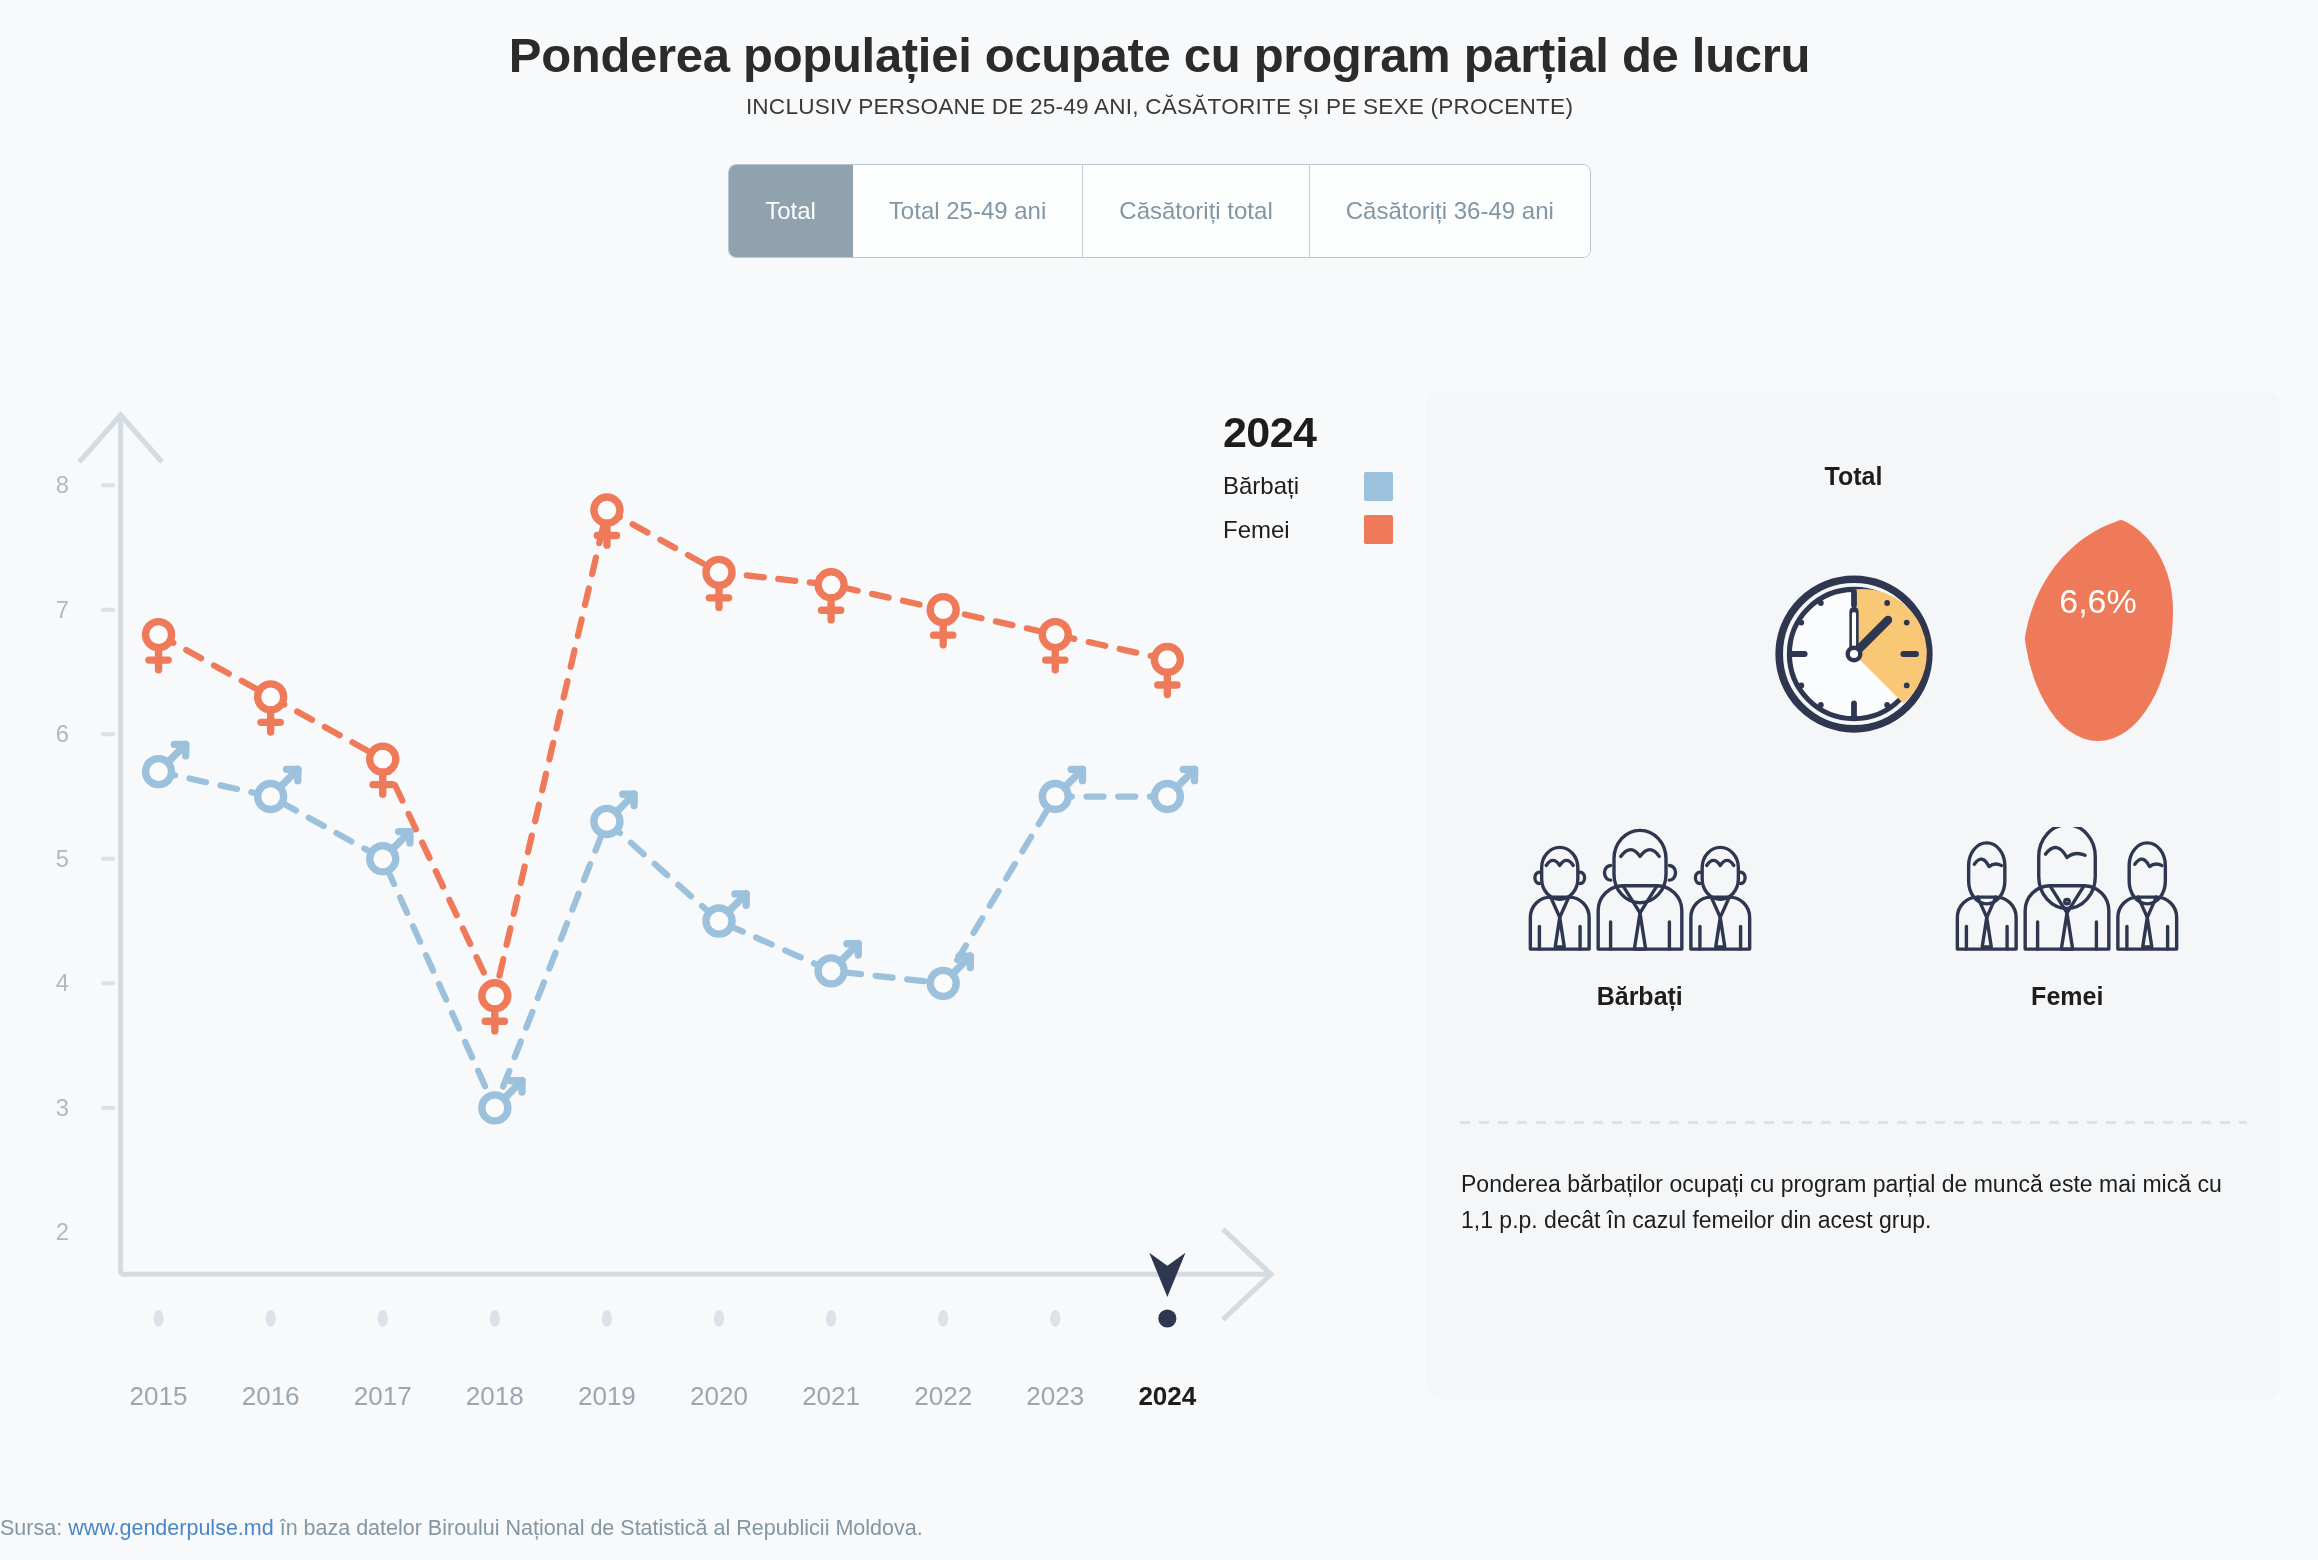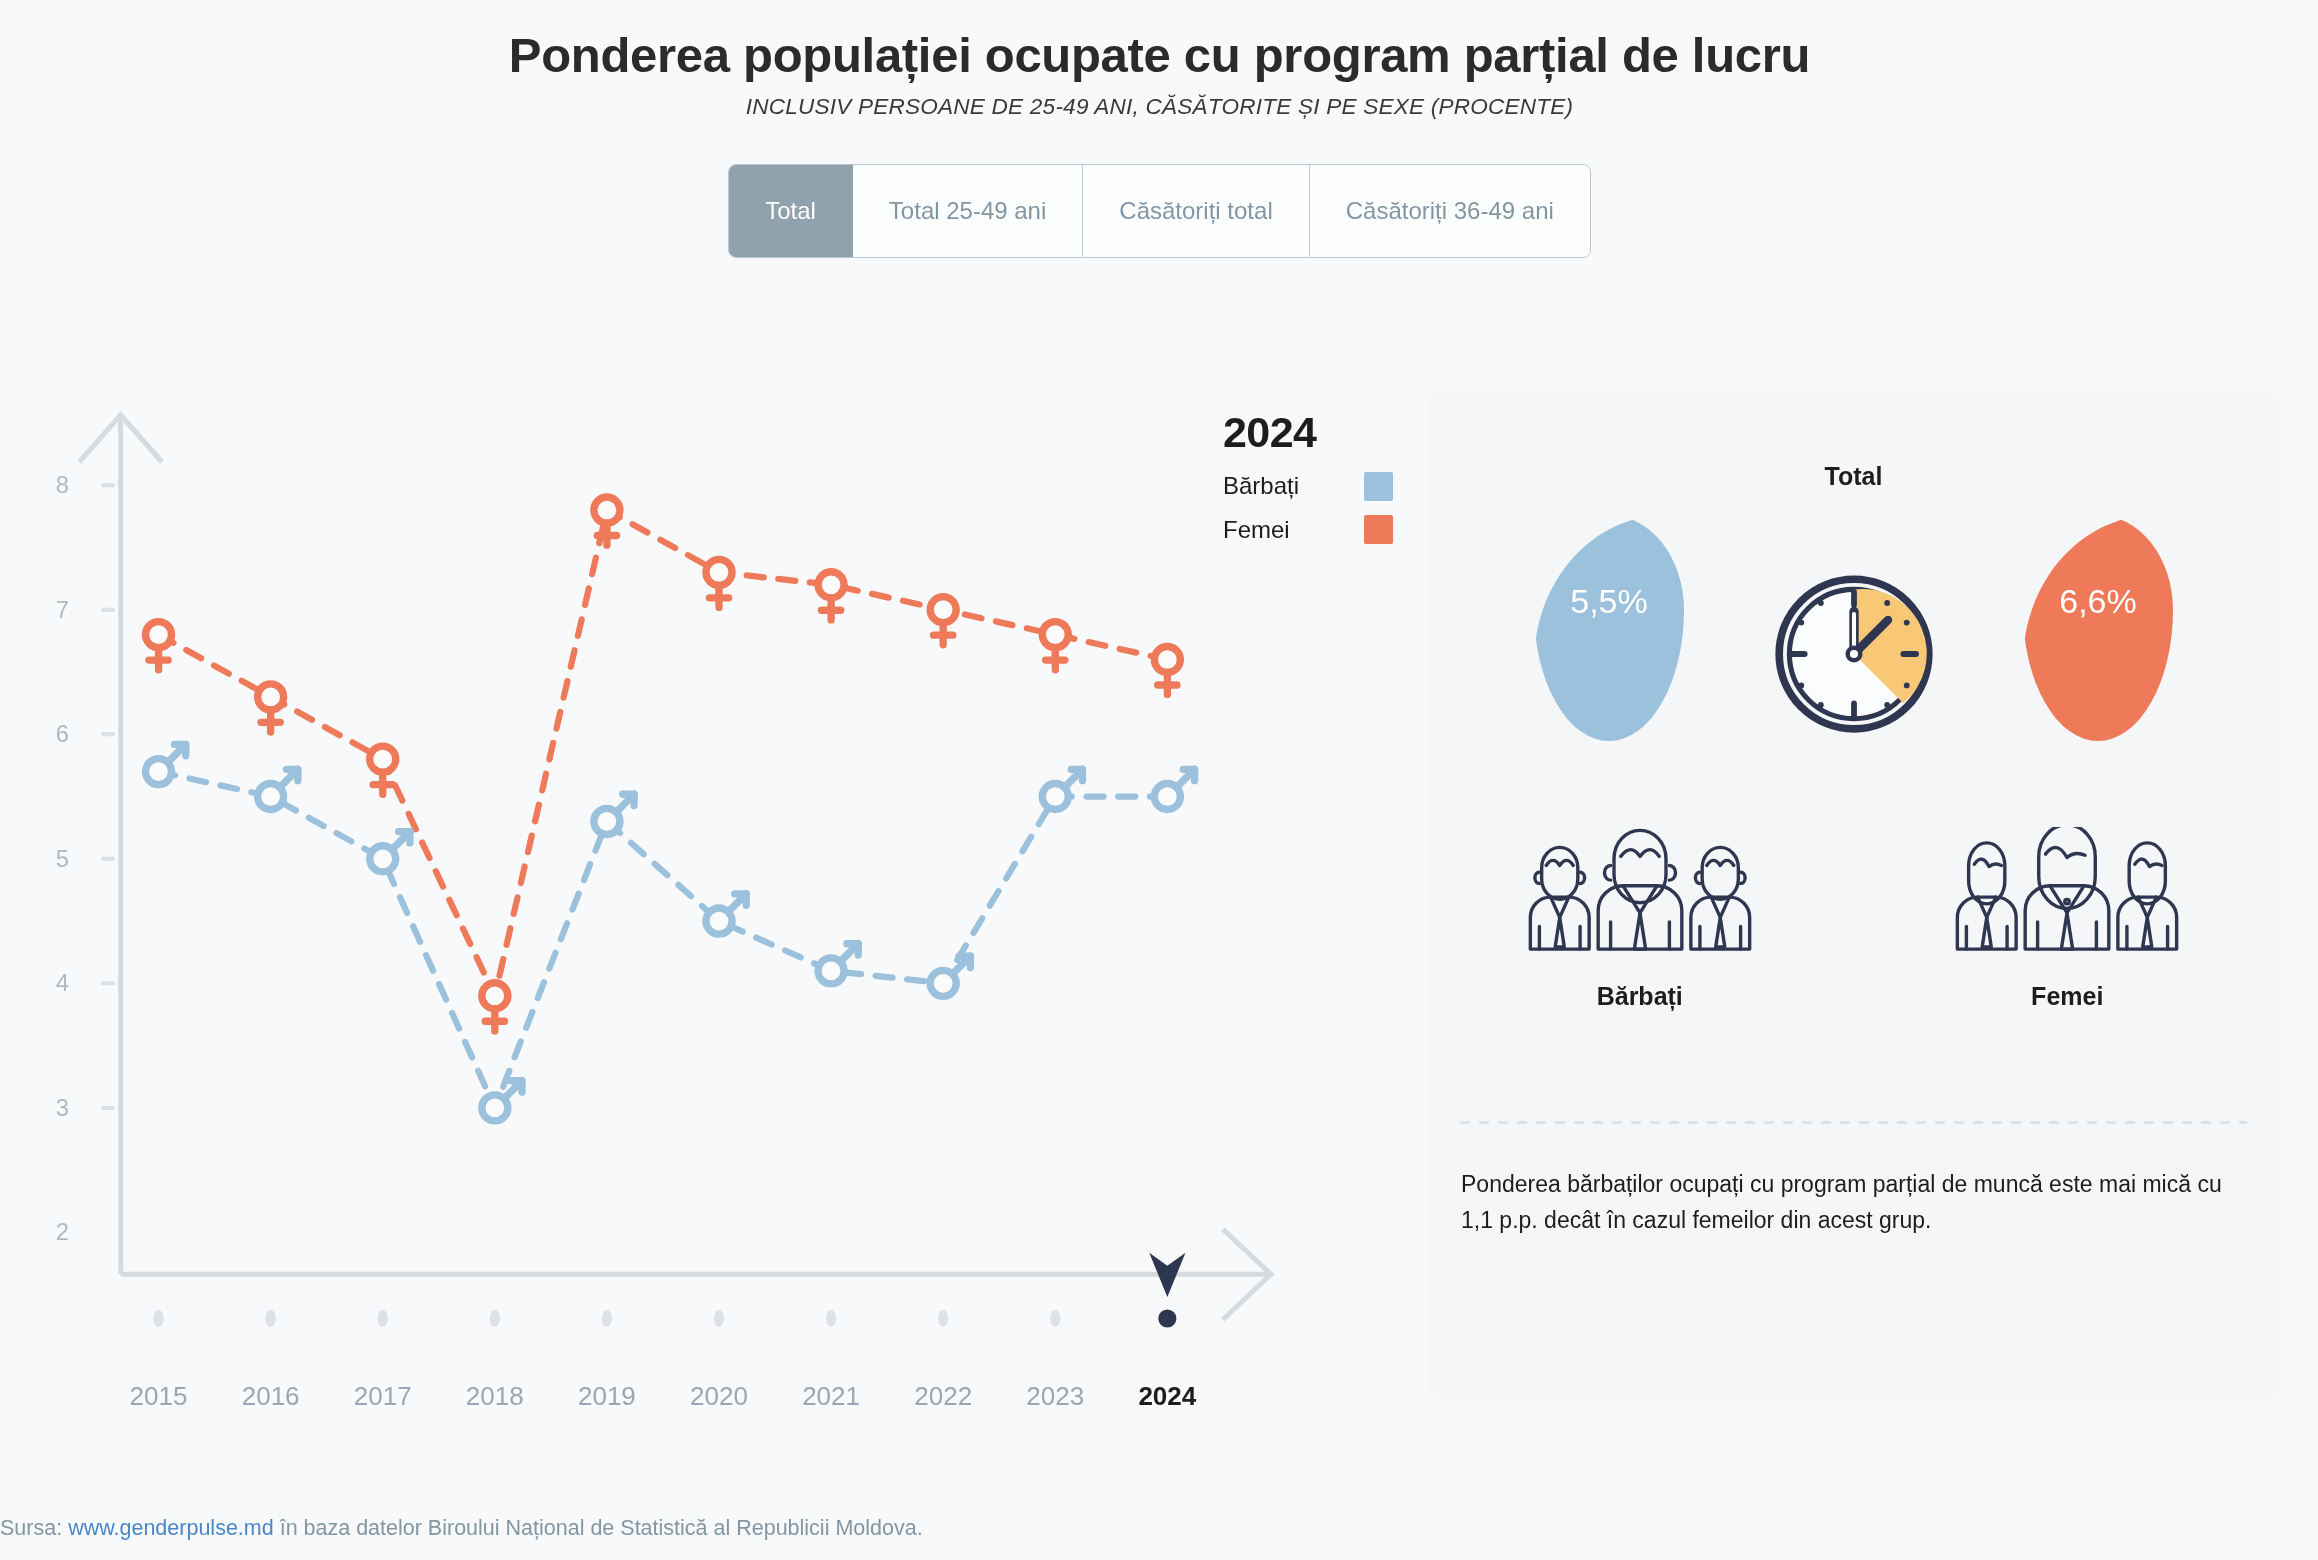--- a/index.html
+++ b/index.html
@@ -12,21 +12,21 @@
   .page { position: relative; width: 2319px; height: 1560px; background: #F8F9FA; }
 
   
   .hdr { width: 100%; text-align: center; padding-top: 29px; }
   .hdr h1 {
     font-size: 49px; font-weight: 700; color: #2B2B2B;
     letter-spacing: -0.3px; line-height: 1.08;
   }
   .hdr h2 {
     font-size: 22.6px; font-weight: 400; color: #3A3A3A;
-    letter-spacing: 0.2px; margin-top: 12.5px; font-style: italic;
+    letter-spacing: 0.2px; margin-top: 12.5px;
   }
 
   
   .tabs-wrap { display: flex; justify-content: center; margin-top: 44px; }
   .tabs {
     display: flex; border: 1.7px solid #B9C6CF; border-radius: 8px;
     overflow: hidden; background: #FCFDFD;
   }
   .tab {
     display: flex; align-items: center; justify-content: center;
@@ -316,25 +316,20 @@
         </div>
       </div>
     </div>
 
     <div class="card">
 
       <div class="card-title">Total</div>
 
       <div class="pins">
 
-        <div class="pin pin-left">
-          <div class="drop" style="background:#9BC1DC">
-            <span class="val">5,5%</span>
-          </div>
-        </div>
 
         <div class="clock-holder">
           <svg width="170" height="170" viewBox="0 0 100 100">
             <circle cx="50" cy="50" r="44" fill="none" stroke="#2E3650" stroke-width="4.5"></circle>
             <circle cx="50" cy="50" r="38" fill="#FBFCFD" stroke="#2E3650" stroke-width="3"></circle>
             <path d="M50,50 L50,12 A38,38 0 0,1 79,79 Z" fill="#F9C877"></path>
             <g stroke="#2E3650" stroke-width="3.4" stroke-linecap="round">
               <line x1="50" y1="13.5" x2="50" y2="21"></line>
               <line x1="50" y1="79" x2="50" y2="86.5"></line>
               <line x1="13.5" y1="50" x2="21" y2="50"></line>

